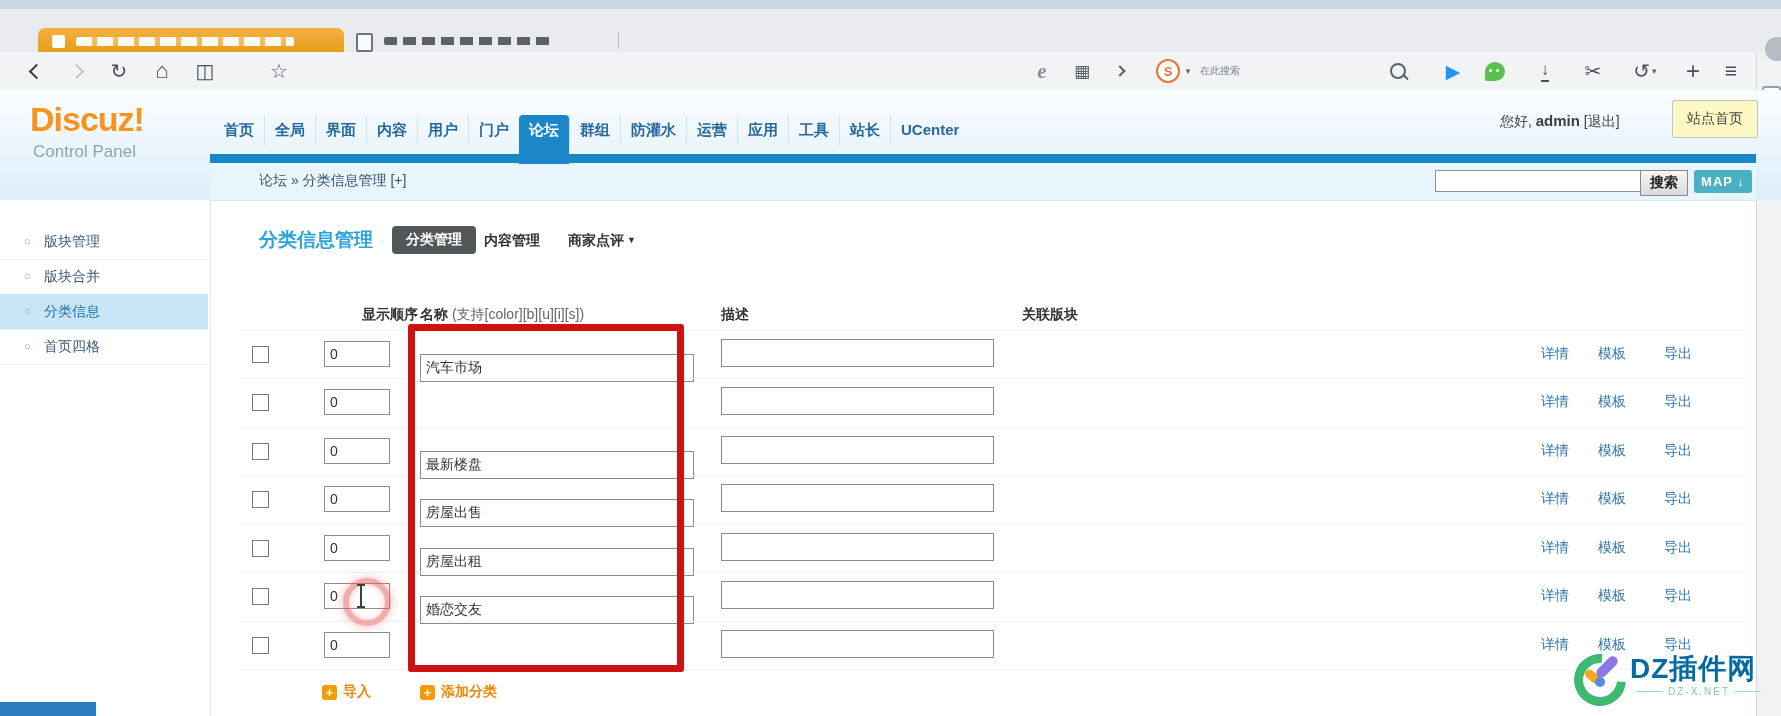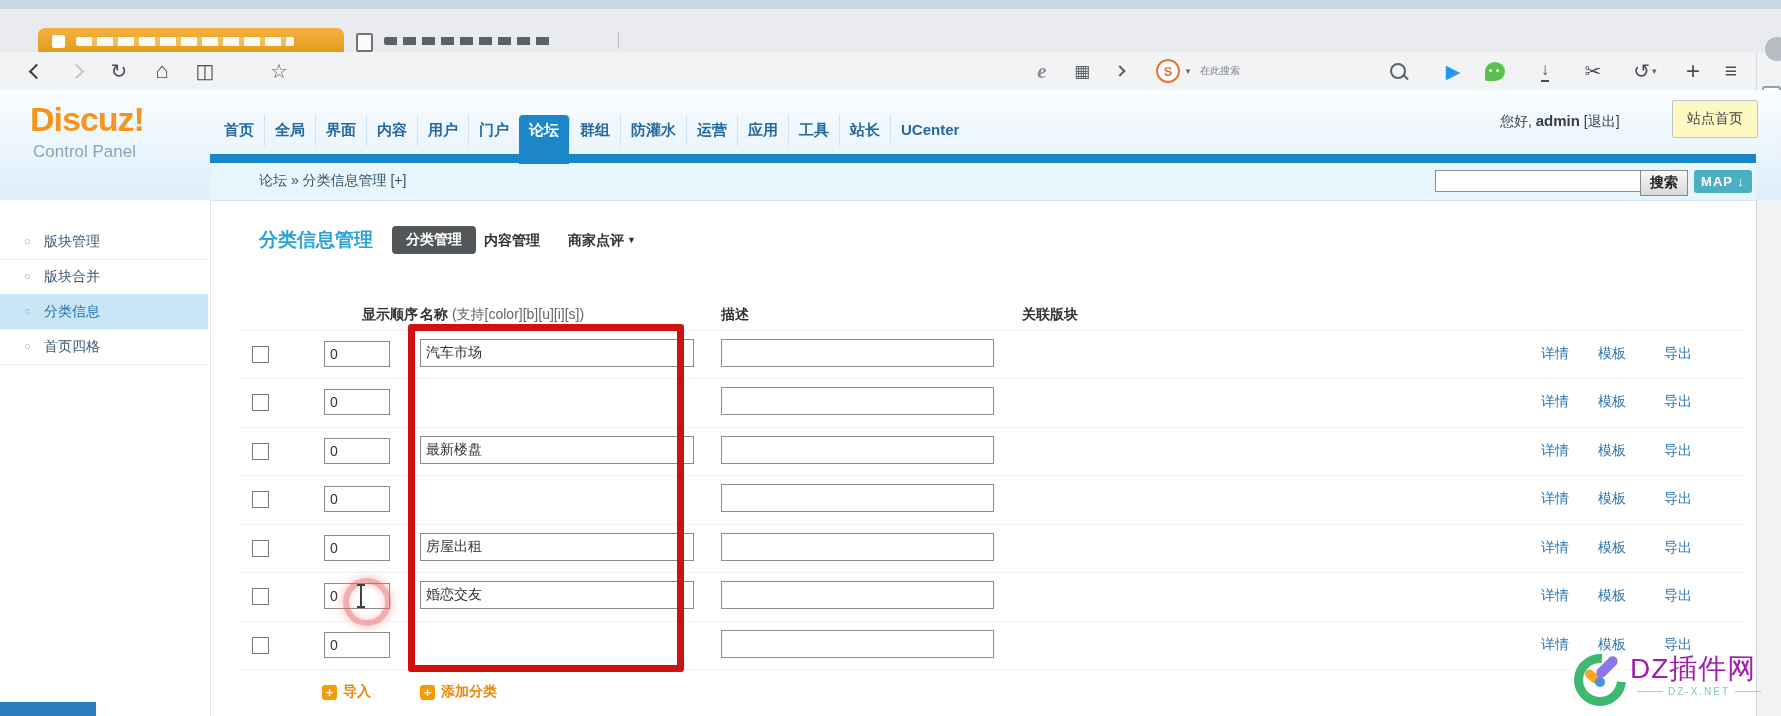--- a/index.html
+++ b/index.html
@@ -83,21 +83,21 @@
   .seg .car{font-size:9px;vertical-align:2px;margin-left:3px;}
   .thead{position:absolute;top:306px;left:0;width:1756px;height:18px;font-size:14px;color:#333;}
   .th{position:absolute;font-weight:bold;white-space:nowrap;}
   .th .hint{font-weight:normal;color:#666;}
   .row{position:absolute;left:0;width:1756px;height:48px;}
   .row::before{content:"";position:absolute;left:240px;width:1505px;top:0;border-top:1px solid #f3f3f3;}
   .cb{position:absolute;left:252px;top:16px;width:15px;height:15px;border:1px solid #777;background:#fff;}
   .txt{position:absolute;border:1px solid #8c8c8c;background:#fff;font-size:14px;color:#333;padding:0 5px;
     font-family:"Liberation Sans","DejaVu Sans",sans-serif;}
   .order{left:324px;top:11px;width:54px;height:24px;}
-  .name{left:420px;top:9px;width:262px;height:26px;font-family:Liberation Serif, serif;}
+  .name{left:420px;top:24px;width:262px;height:26px;font-family:Liberation Serif, serif;}
   .desc{left:721px;top:9px;width:261px;height:26px;}
   .lk{position:absolute;top:15px;font-size:14px;color:#2e76ae;white-space:nowrap;}
   .lk1{left:1541px;} .lk2{left:1598px;} .lk3{left:1664px;}
   .lastline{position:absolute;left:240px;top:669px;width:1505px;border-top:1px solid #f3f3f3;}
   .redbox{position:absolute;left:408px;top:324px;width:262px;height:334px;border:7px solid #ce1212;border-radius:3px;z-index:5;}
   .action{position:absolute;top:684px;height:16px;display:flex;align-items:center;z-index:6;}
   .plus-sq{width:15px;height:15px;background:#f59d00;border-radius:3px;color:#fff;font-weight:bold;font-size:13px;
     line-height:15px;text-align:center;margin-right:6px;}
   .action .albl{font-size:14px;font-weight:bold;color:#ef8606;}
   
@@ -106,21 +106,21 @@
   .ibeam{position:absolute;left:360px;top:586px;width:2px;height:20px;background:#3c4043;z-index:10;}
   .ibeam::before{content:"";position:absolute;left:-3px;top:-2px;width:8px;height:2px;background:#3c4043;}
   .ibeam::after{content:"";position:absolute;left:-3px;bottom:-2px;width:8px;height:2px;background:#3c4043;}
   
   .wm{position:absolute;left:1568px;top:648px;width:210px;height:62px;z-index:8;}
   .wm-ring{position:absolute;left:6px;top:6px;width:34px;height:34px;border:9px solid #3dba6f;border-right-color:transparent;
     border-radius:50%;transform:rotate(-40deg);}
   .wm-check-o{position:absolute;left:16px;top:24px;width:17px;height:9px;border-radius:5px;background:#f5a623;transform:rotate(40deg);}
   .wm-check-p{position:absolute;left:26px;top:14px;width:26px;height:10px;border-radius:5px;background:#8b78e6;transform:rotate(-45deg);}
   .wm-dot{position:absolute;left:27px;top:29px;width:10px;height:10px;border-radius:50%;background:#4a90e2;}
-  .wm-title{position:absolute;left:62px;top:2px;font-size:28px;font-weight:normal;color:#a21caf;letter-spacing:1px;white-space:nowrap;}
+  .wm-title{position:absolute;left:62px;top:2px;font-size:28px;font-weight:bold;color:#0369a1;letter-spacing:1px;white-space:nowrap;}
   .wm-sub{position:absolute;left:64px;top:38px;font-size:10px;color:#7fcda2;letter-spacing:2px;display:flex;align-items:center;white-space:nowrap;}
   .wm-sub::before,.wm-sub::after{content:"";width:26px;height:1px;background:#9ad8b6;margin:0 5px;}
   .bottomblue{position:absolute;left:0;top:702px;width:96px;height:14px;background:#2e7cc0;}
 </style>
 </head>
 <body>
 
 <div id="screen">
 
   <div class="topstrip"></div>
@@ -305,20 +305,21 @@
     <input class="txt order" value="0" style="">
     <input class="txt name" value="最新楼盘" style="">
     <input class="txt desc" value="" style="">
     <a class="lk lk1">详情</a>
     <a class="lk lk2">模板</a>
     <a class="lk lk3">导出</a>
   </div>
   <div class="row" style="top:475px;">
     <span class="cb"></span>
     <input class="txt order" value="0" style="">
+    <input class="txt name" value="房屋出售" style="">
     <input class="txt desc" value="" style="">
     <a class="lk lk1">详情</a>
     <a class="lk lk2">模板</a>
     <a class="lk lk3">导出</a>
   </div>
   <div class="row" style="top:524px;">
     <span class="cb"></span>
     <input class="txt order" value="0" style="">
     <input class="txt name" value="房屋出租" style="">
     <input class="txt desc" value="" style="">

